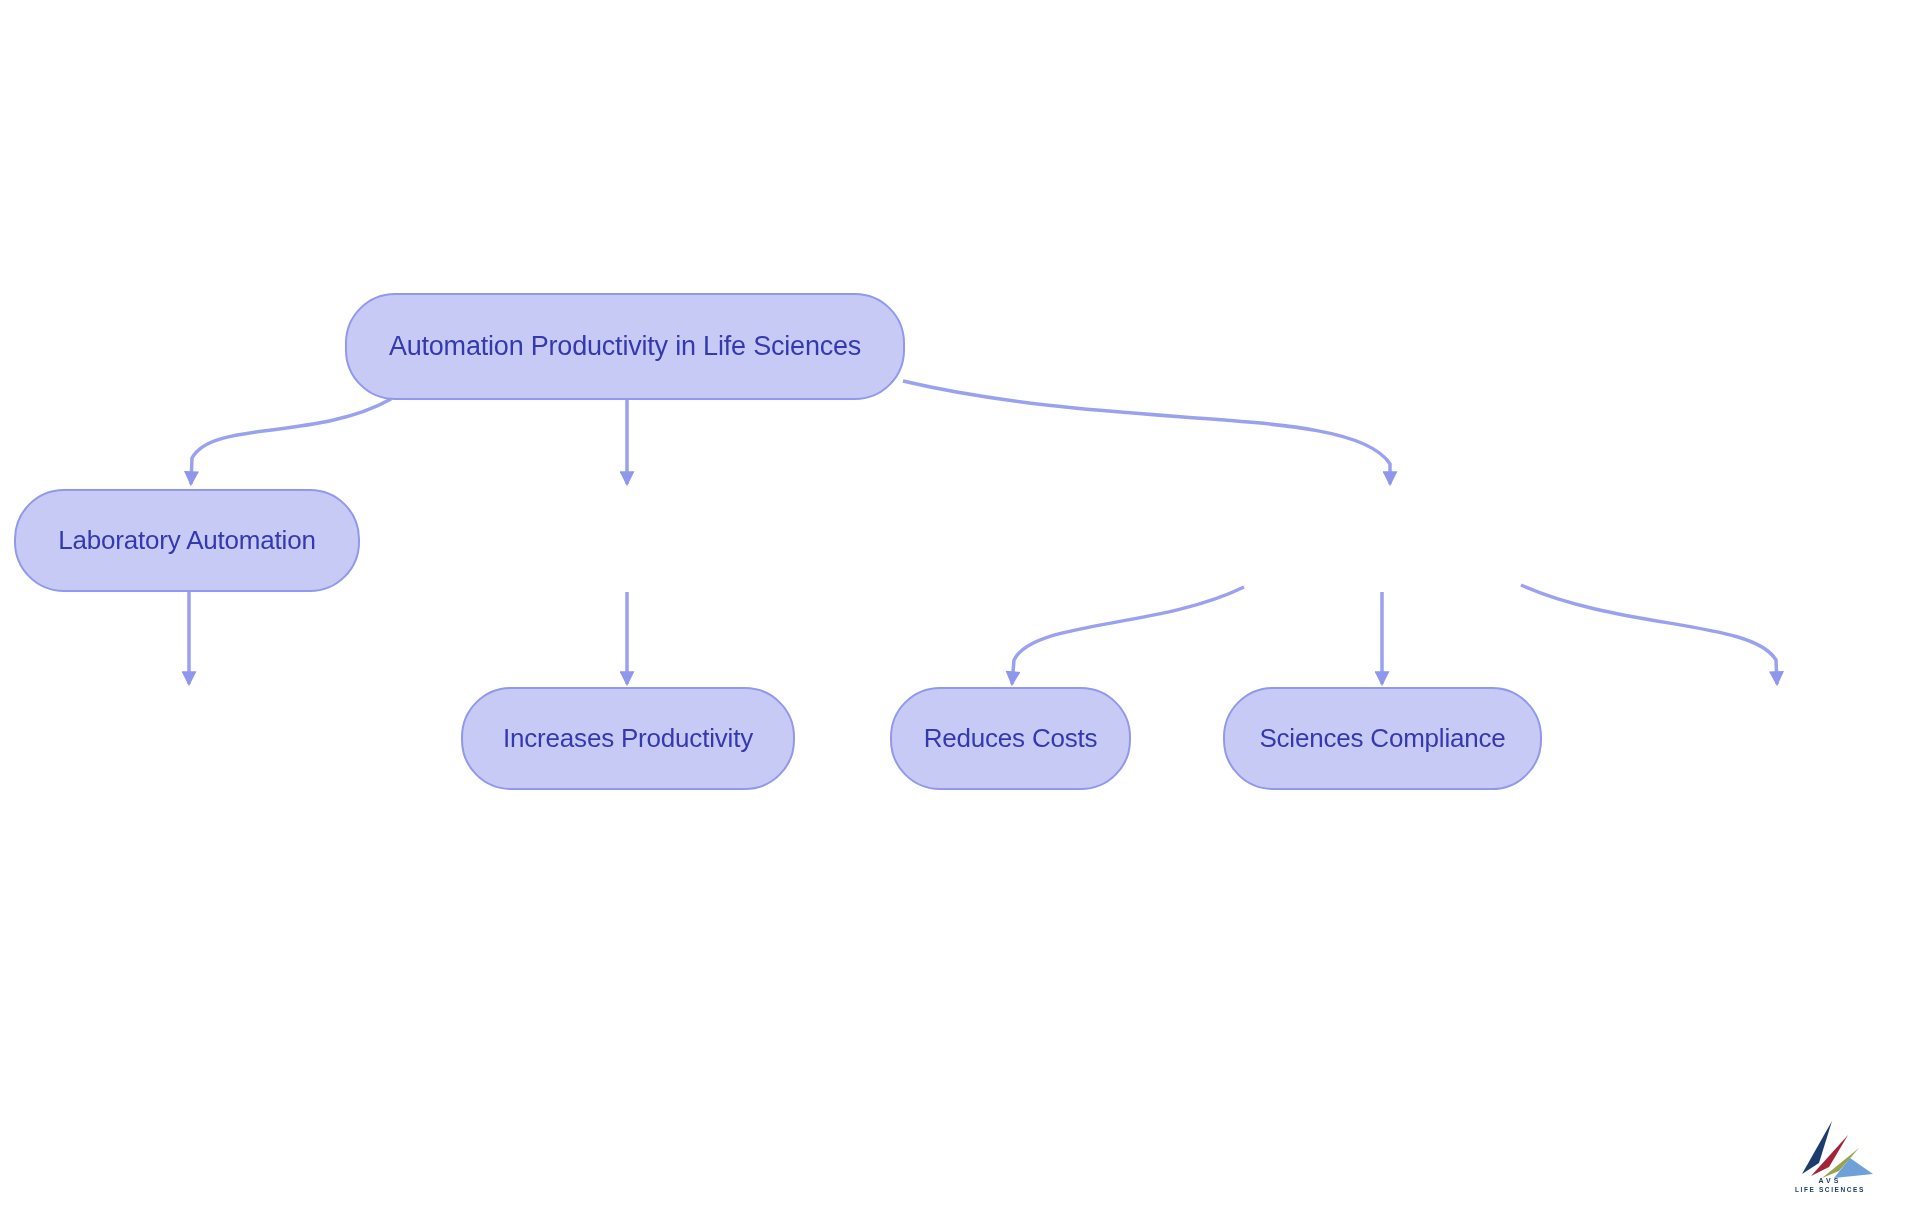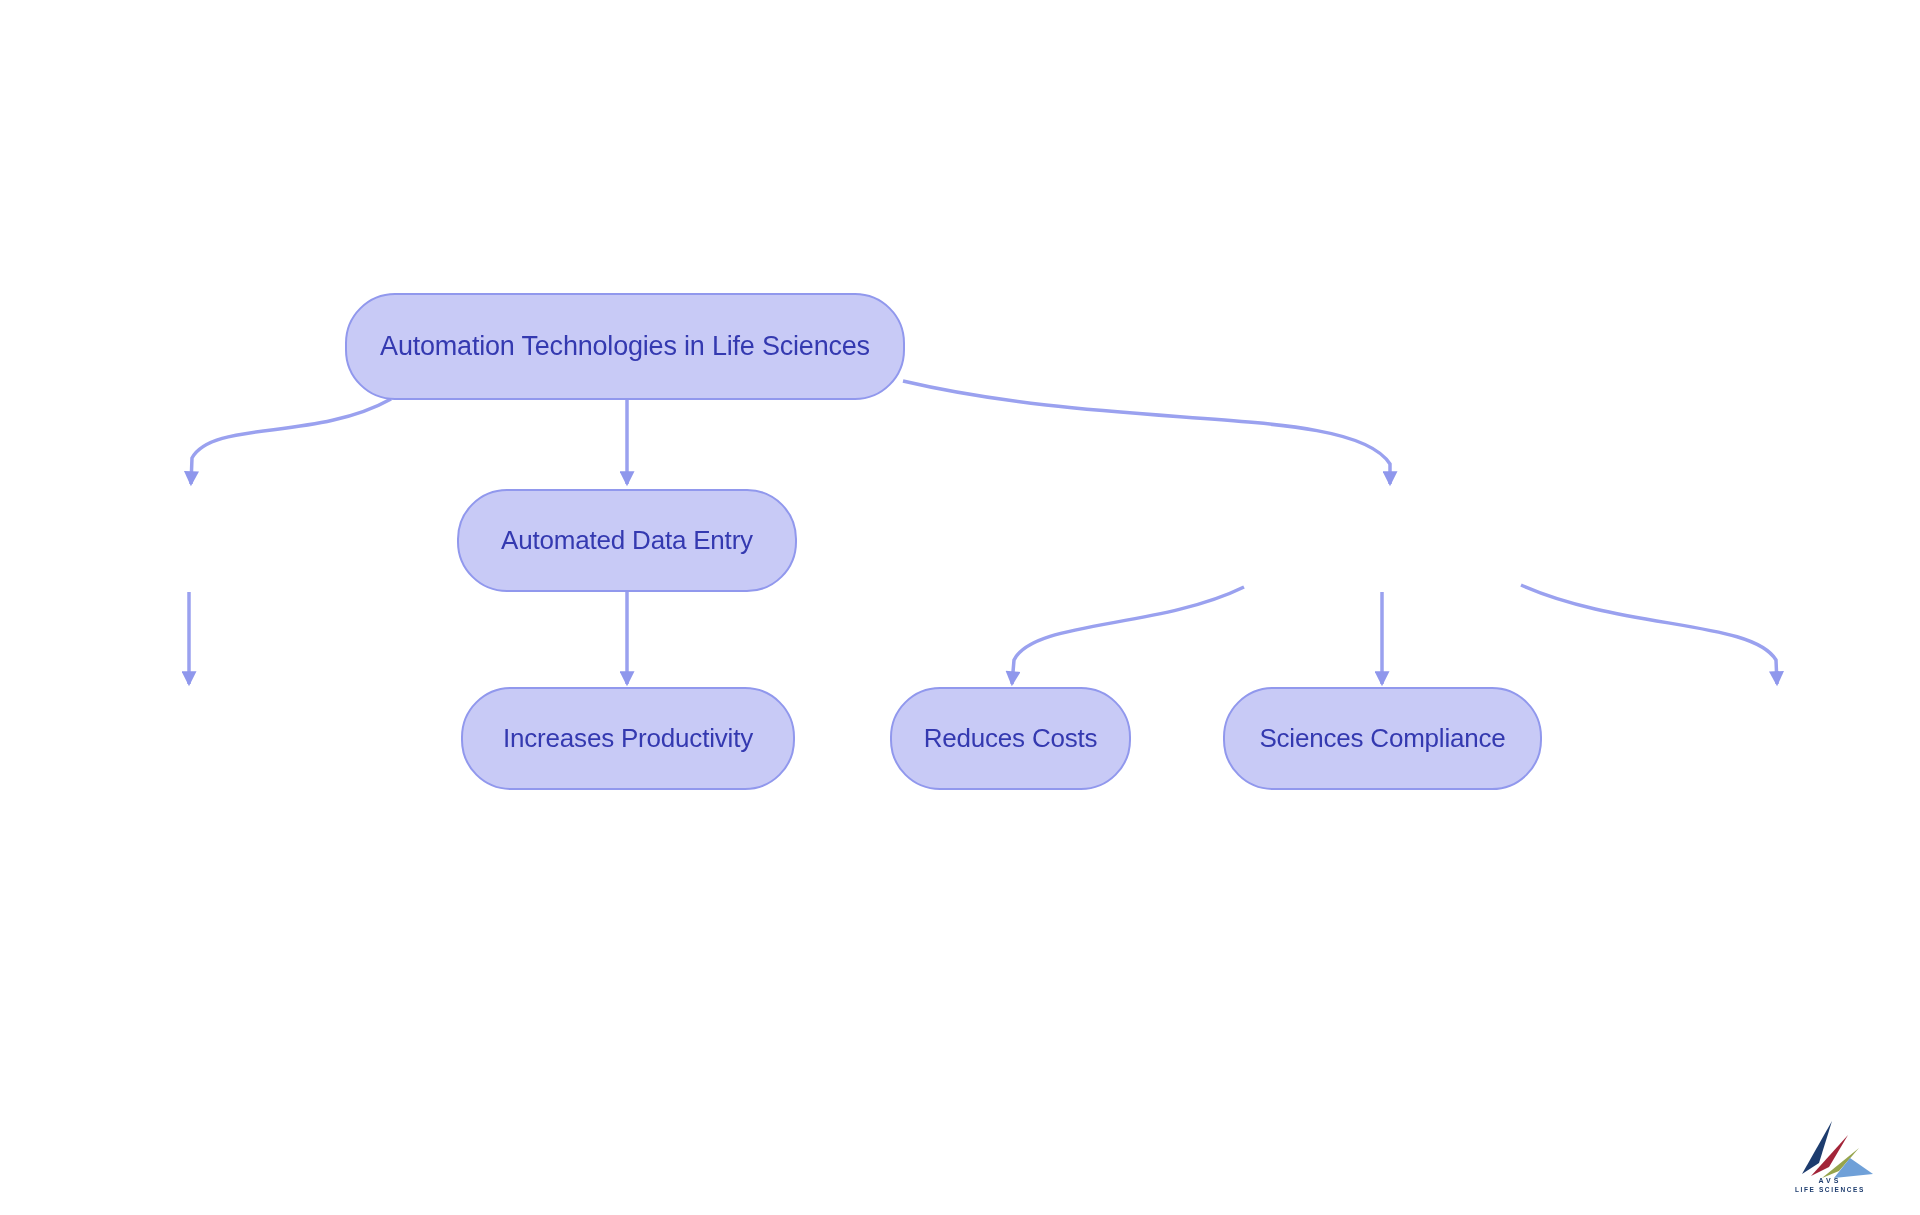--- a/index.html
+++ b/index.html
@@ -90,24 +90,24 @@
     <path class="link" d="M 391,399 C 316,441 213,420 192,458 L 191,484" marker-end="url(#arrow)"></path>
     <path class="link" d="M 627,400 L 627,484" marker-end="url(#arrow)"></path>
     <path class="link" d="M 903,381 C 1120,432 1352,404 1390,464 L 1390,484" marker-end="url(#arrow)"></path>
     <path class="link" d="M 189,592 L 189,684" marker-end="url(#arrow)"></path>
     <path class="link" d="M 627,592 L 627,684" marker-end="url(#arrow)"></path>
     <path class="link" d="M 1244,587 C 1158,629 1034,620 1014,660 L 1012,684" marker-end="url(#arrow)"></path>
     <path class="link" d="M 1382,592 L 1382,684" marker-end="url(#arrow)"></path>
     <path class="link" d="M 1521,585 C 1622,630 1752,620 1776,660 L 1777,684" marker-end="url(#arrow)"></path>
   </svg>
 
-  <div class="node" style="left:345px; top:293px; width:560px; height:107px; font-size:27px;">Automation Technologies in Life Sciences</div>
+  <div class="node" style="left:345px; top:293px; width:560px; height:107px; font-size:27px;">Automation Productivity in Life Sciences</div>
 
+  <div class="node" style="left:14px; top:489px; width:346px; height:103px;">Laboratory Automation</div>
 
-  <div class="node" style="left:457px; top:489px; width:340px; height:103px;">Automated Data Entry</div>
 
 
 
   <div class="node" style="left:890px; top:687px; width:241px; height:103px;">Reduces Costs</div>
 
   <div class="node" style="left:461px; top:687px; width:334px; height:103px;">Increases Productivity</div>
 
   <div class="node" style="left:1223px; top:687px; width:319px; height:103px;">Sciences Compliance</div>
 
 

